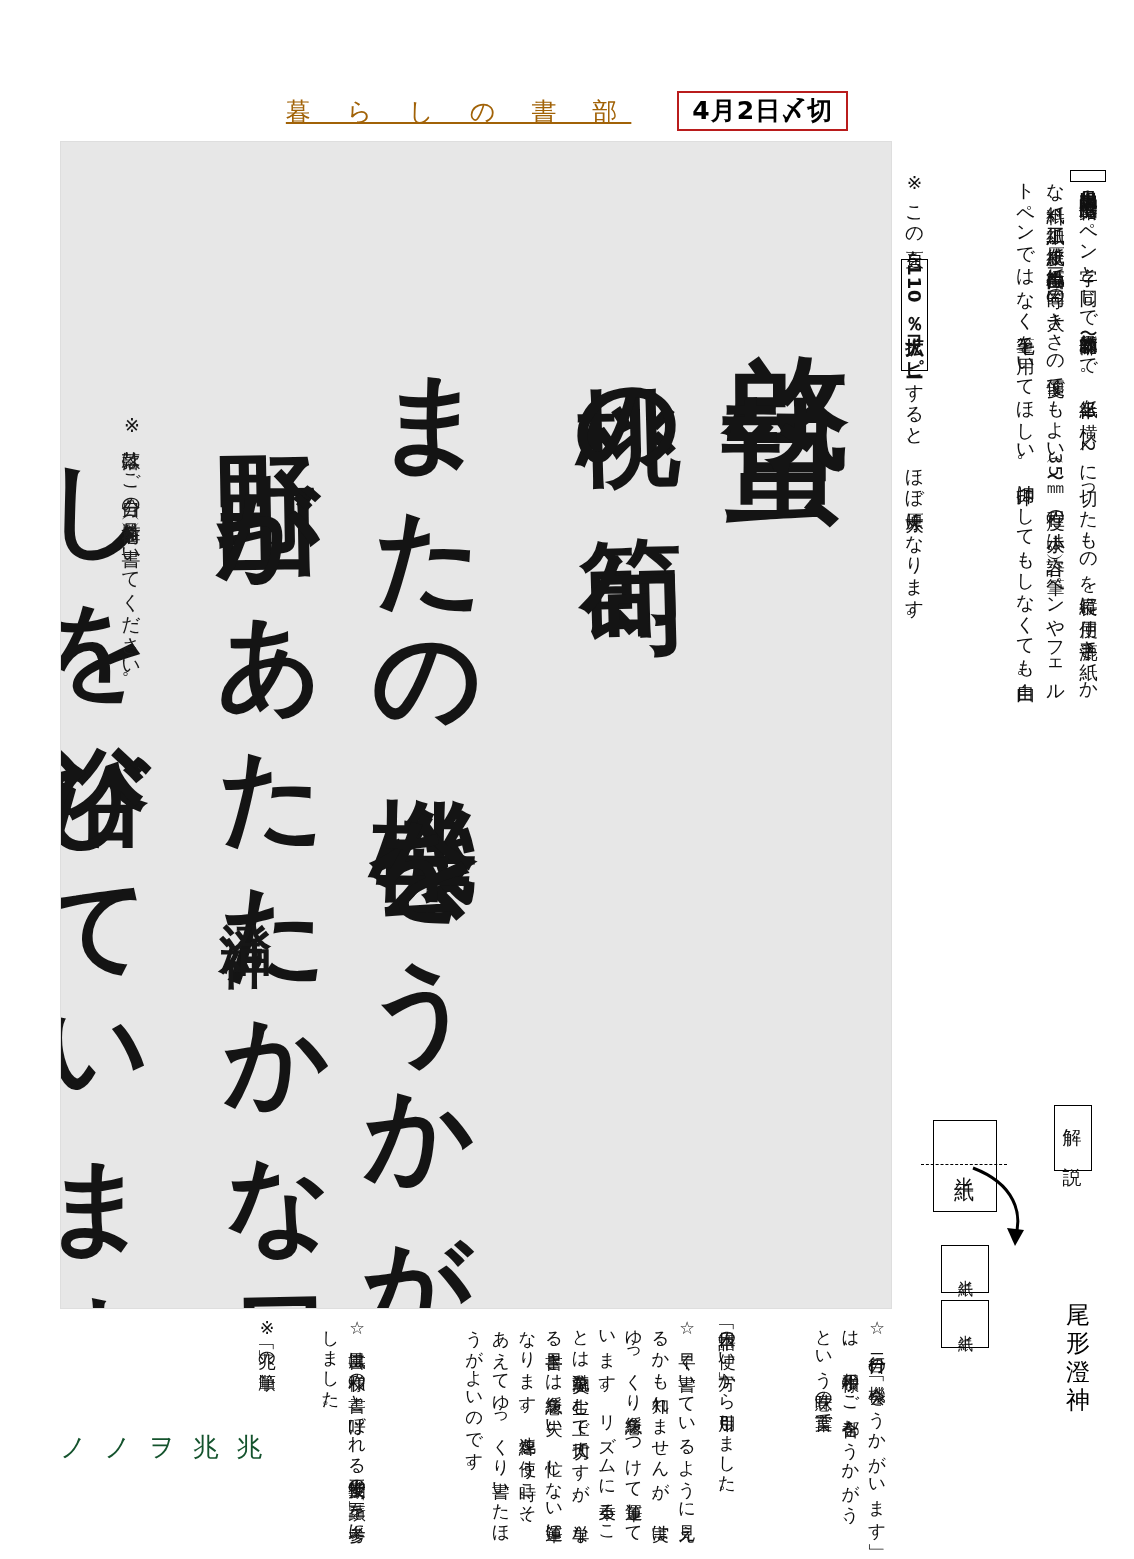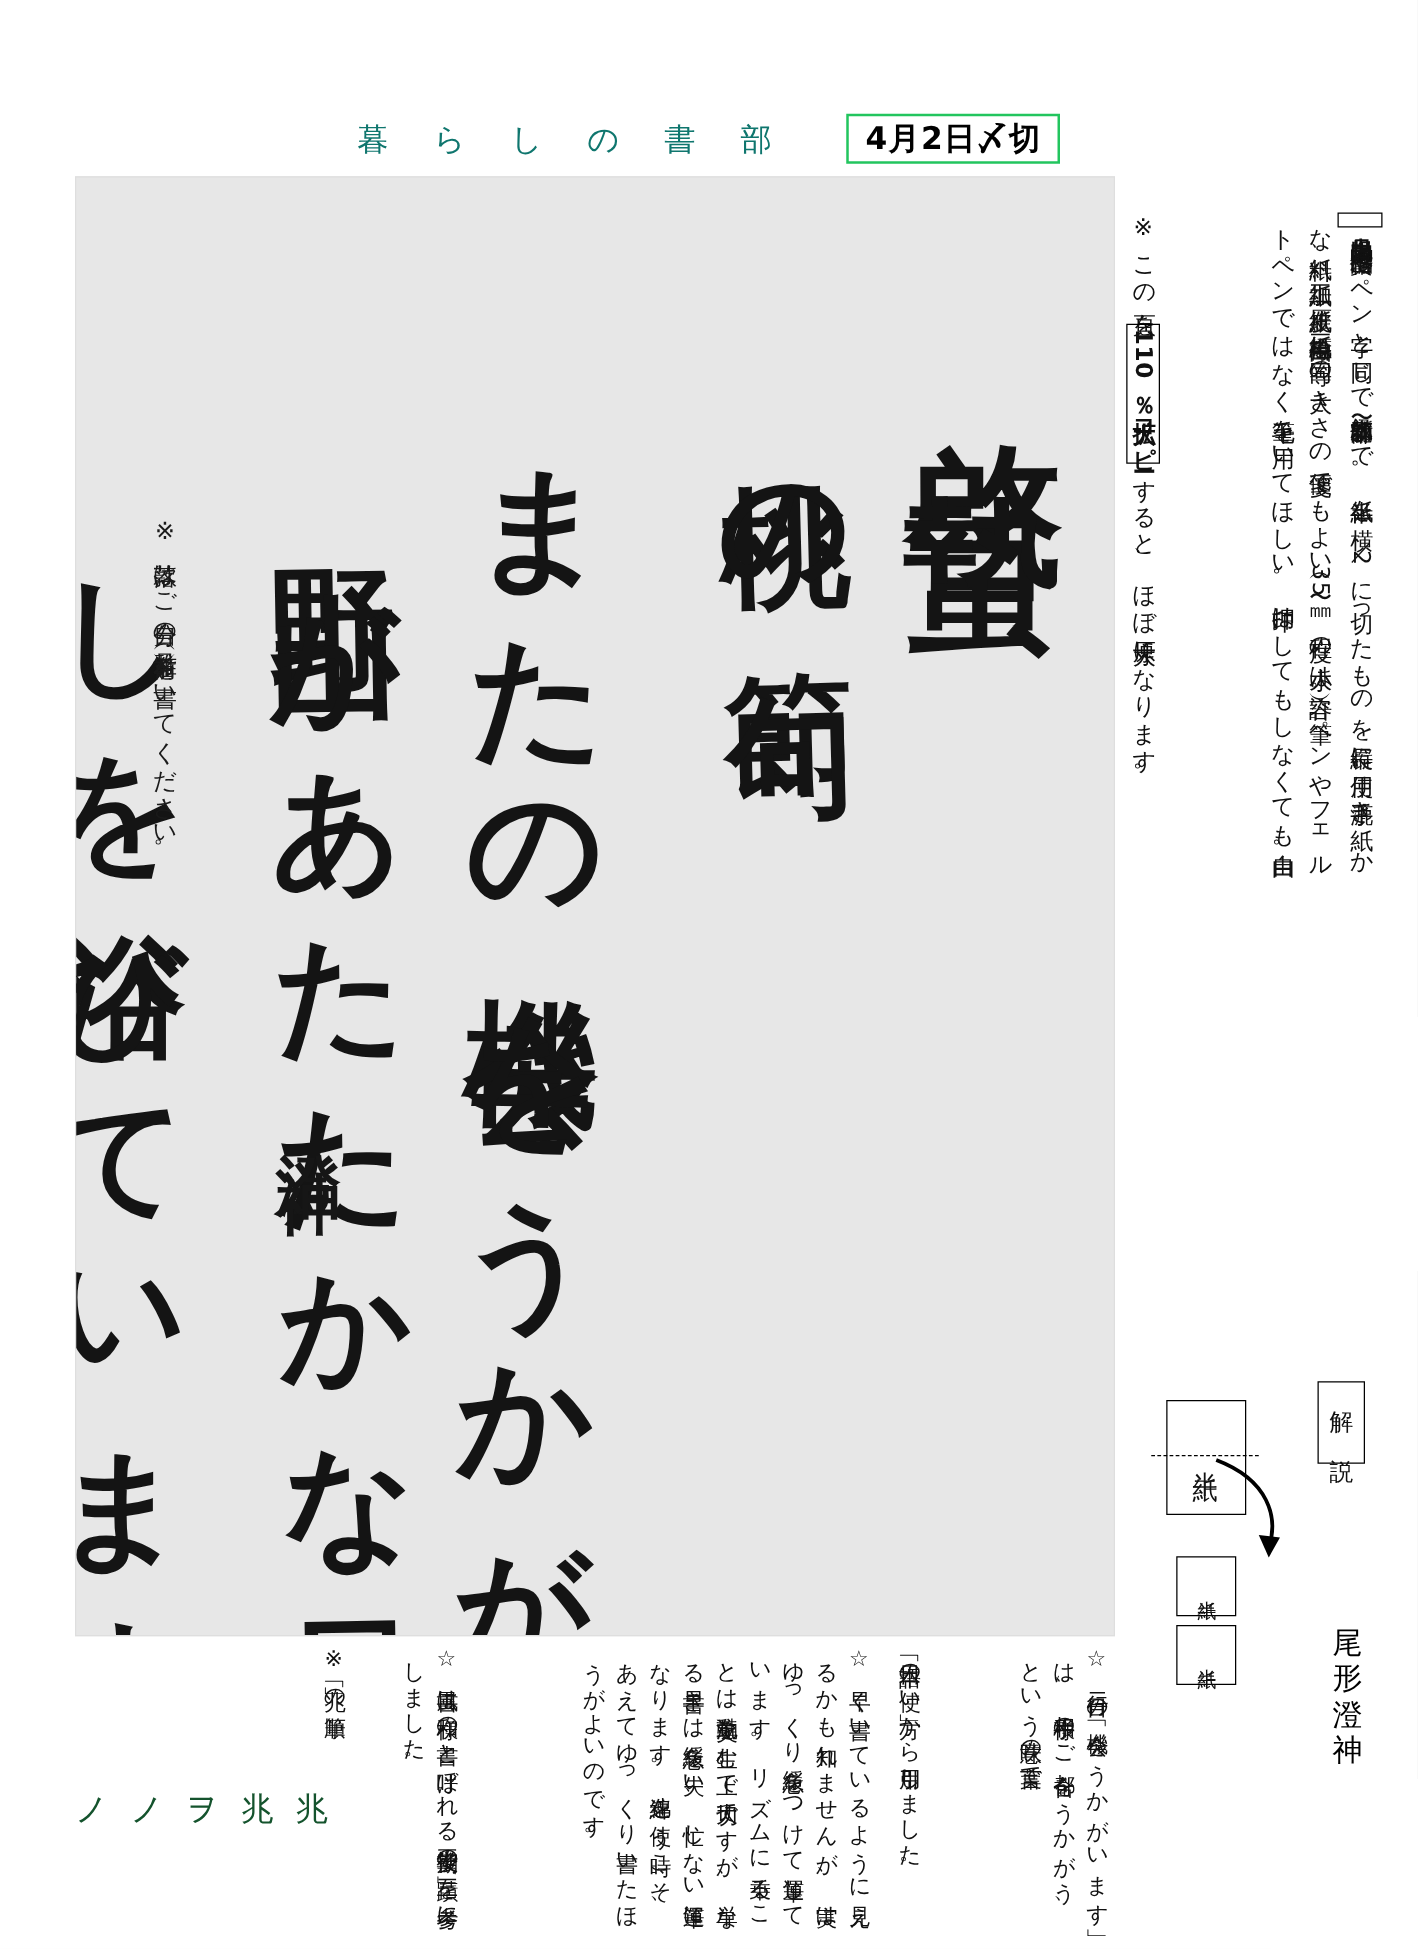--- a/index.html
+++ b/index.html
@@ -29,24 +29,25 @@
     height: 46px;
     display: flex;
     justify-content: center;
     align-items: center;
     gap: 46px;
   }
   .header-title {
     font-size: 25px;
     letter-spacing: 14px;
     font-weight: 500;
-    color: #0f766e;
+    color: #a16207;
+    text-decoration: underline;
   }
   .deadline-badge {
-    border: 2px solid #22c55e;
+    border: 2px solid #b91c1c;
     padding: 5px 13px 6px 13px;
     font-size: 25px;
     font-weight: 700;
     letter-spacing: 1px;
     line-height: 1;
     color: #000;
     background: #fff;
   }
 
   

